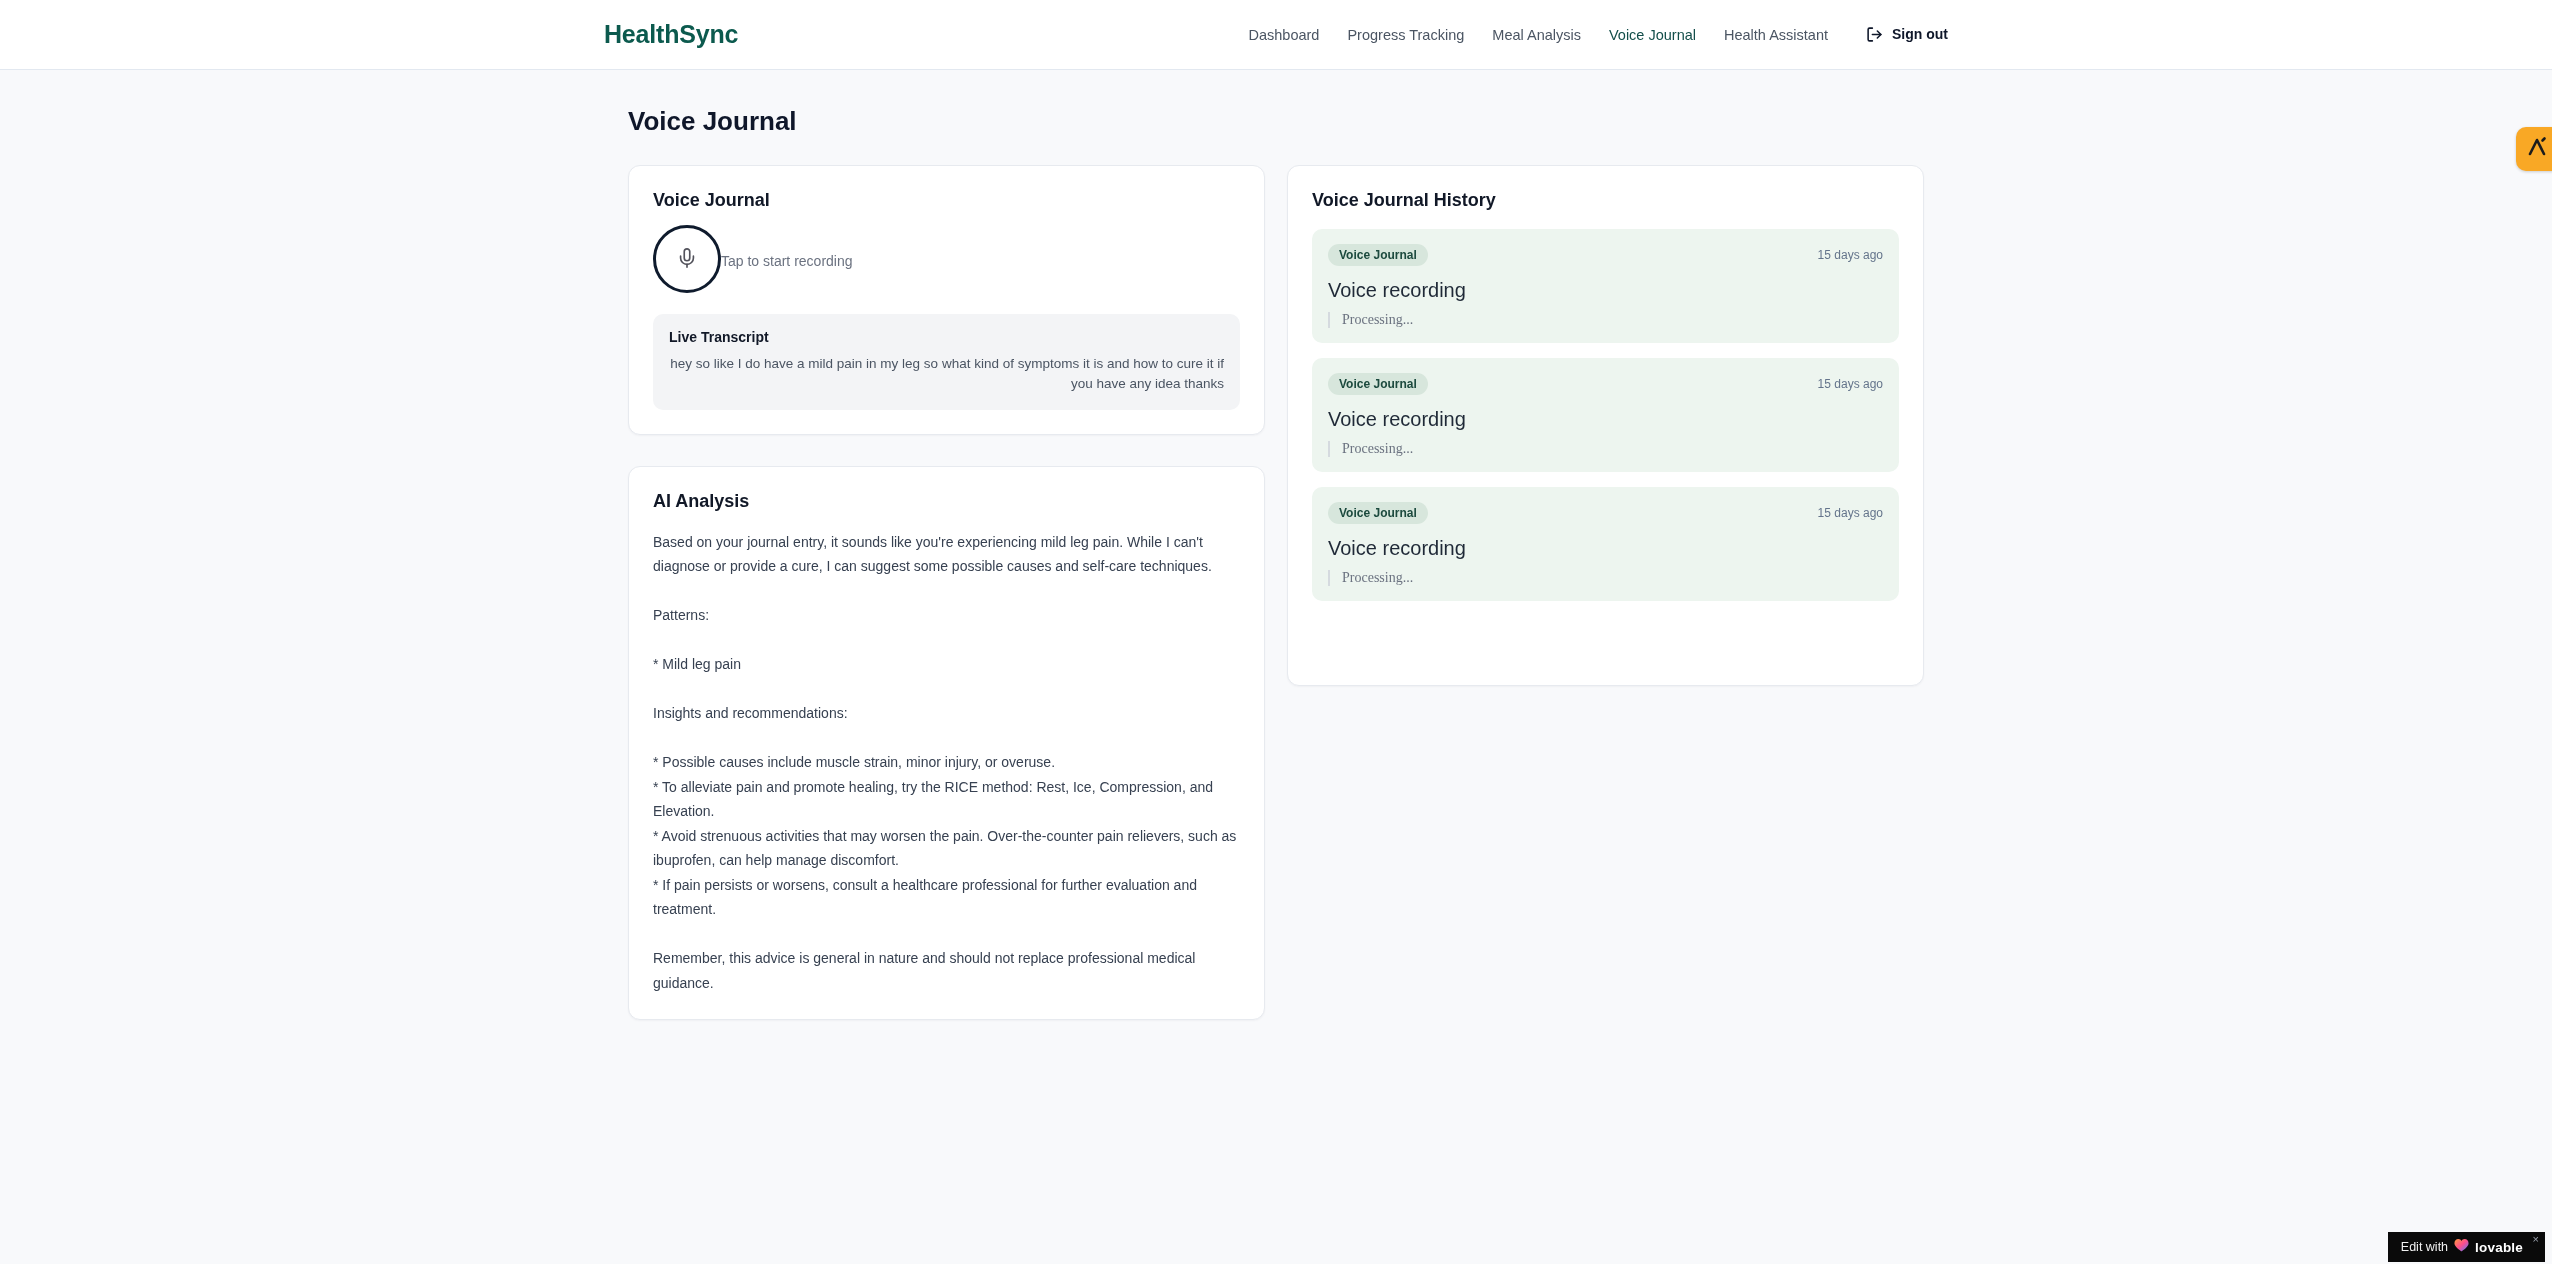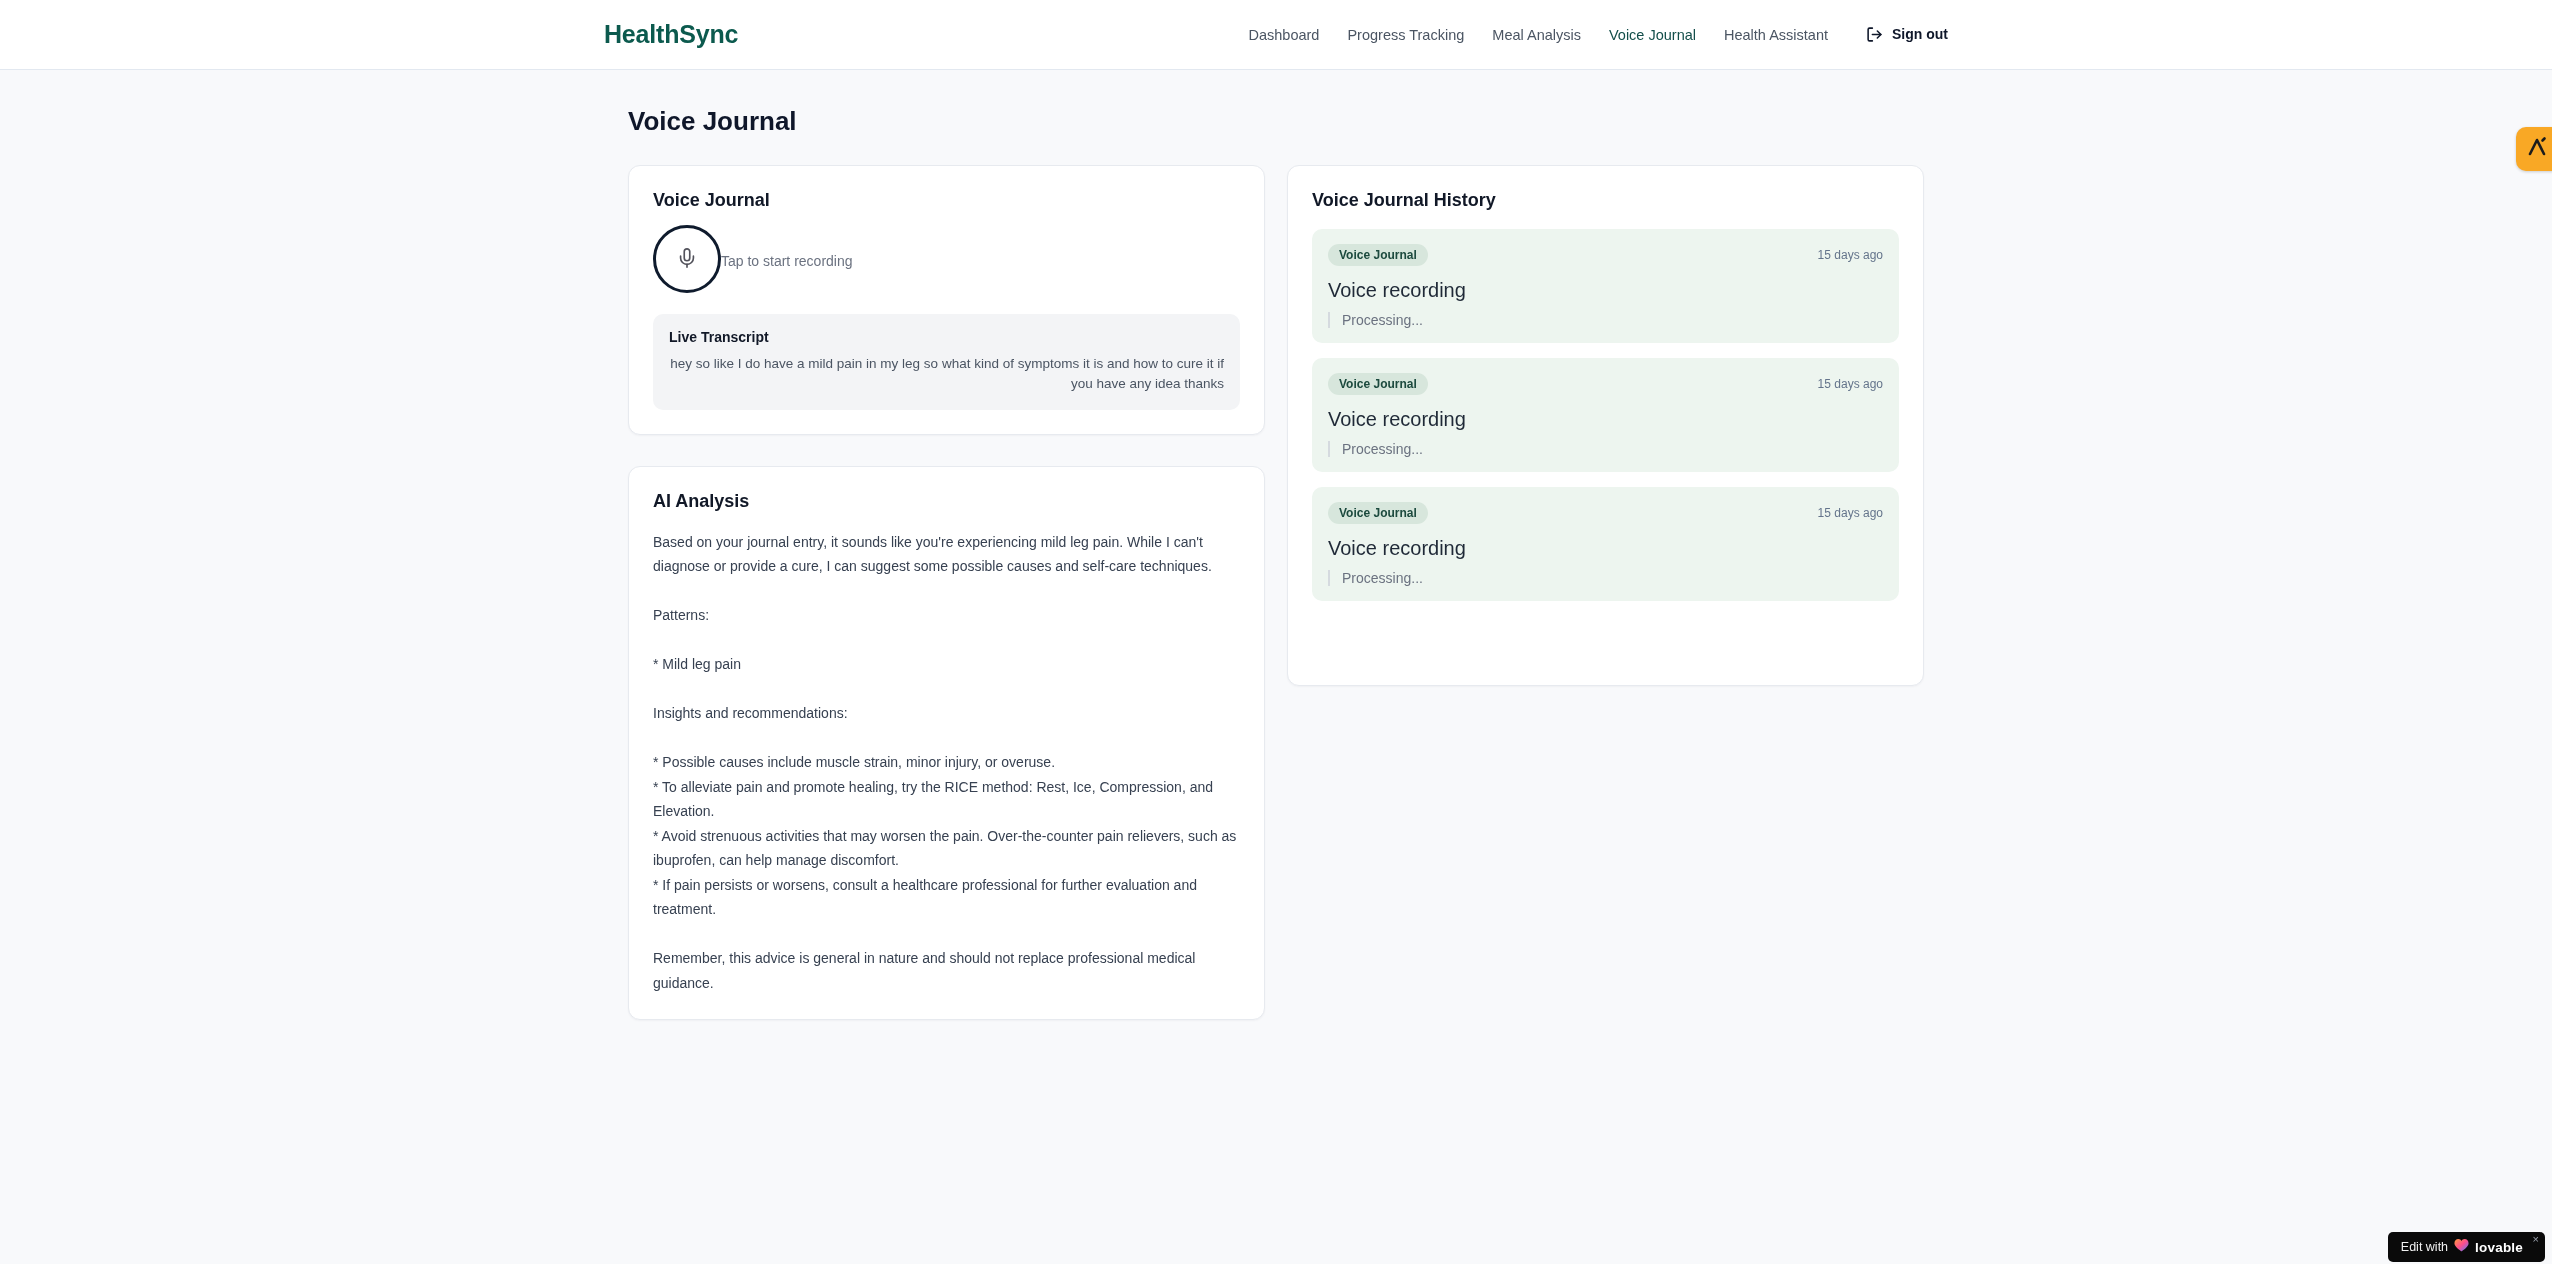--- a/index.html
+++ b/index.html
@@ -162,20 +162,21 @@
     border-radius: 999px;
   }
   .entry-time { font-size: 12px; color: #64748b; }
   .entry-title { margin-top: 13px; font-size: 20px; color: #1f2937; }
   .entry-status {
     margin-top: 10px;
     border-left: 2px solid #d5dadf;
     padding-left: 12px;
     font-size: 14px;
     color: #6b7280;
+    font-family: Liberation Serif, serif;
   }
 
   
   .side-badge {
     position: absolute;
     top: 127px;
     right: -14px;
     width: 50px;
     height: 44px;
     background: #f9a825;
@@ -185,21 +186,21 @@
     padding-left: 9px;
     cursor: pointer;
     box-shadow: 0 1px 3px rgba(0,0,0,.18);
   }
   .lovable-badge {
     position: absolute;
     right: 7px;
     bottom: 2px;
     background: #0a0a0a;
     color: #ffffff;
-    border-radius: 5px;
+    border-radius: 0;
     padding: 6px 22px 6px 13px;
     display: flex;
     align-items: center;
     gap: 6px;
     cursor: pointer;
     text-align: right;
   }
   .lovable-badge .prefix { font-size: 12.5px; color: #f1f1f1; }
   .lovable-badge .brand { font-size: 13.5px; font-weight: 700; letter-spacing: .2px; }
   .lovable-close {

